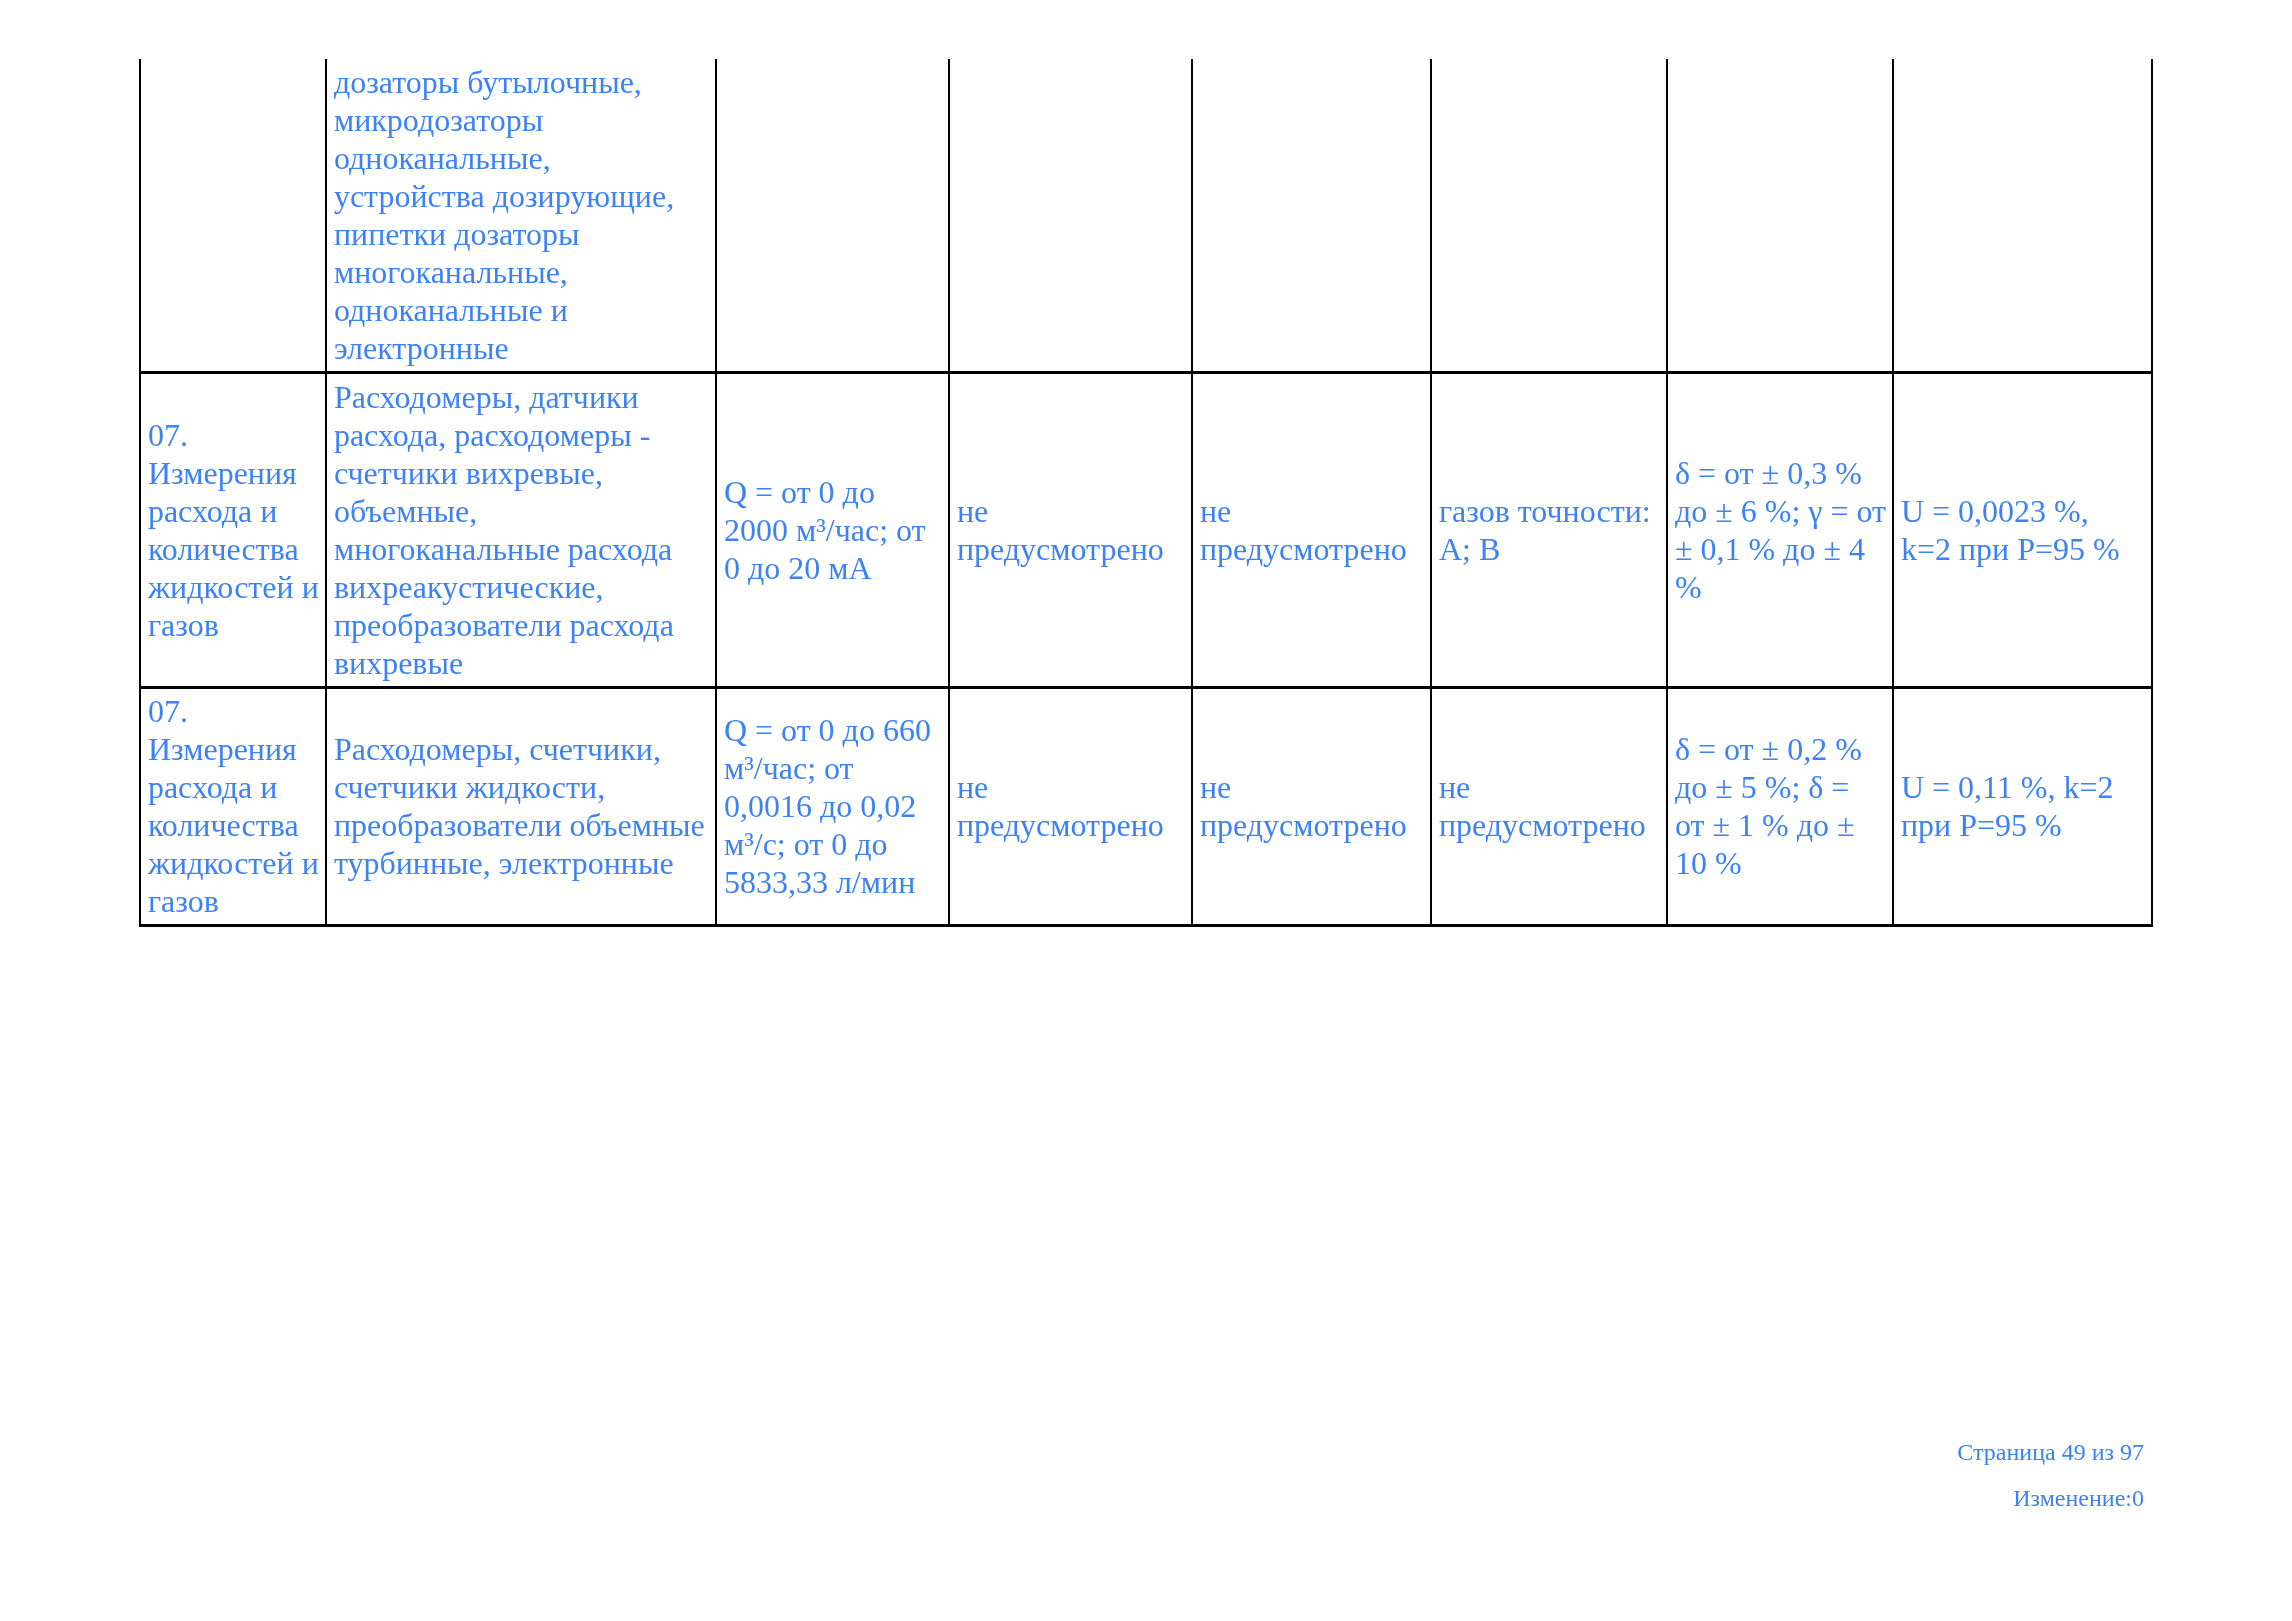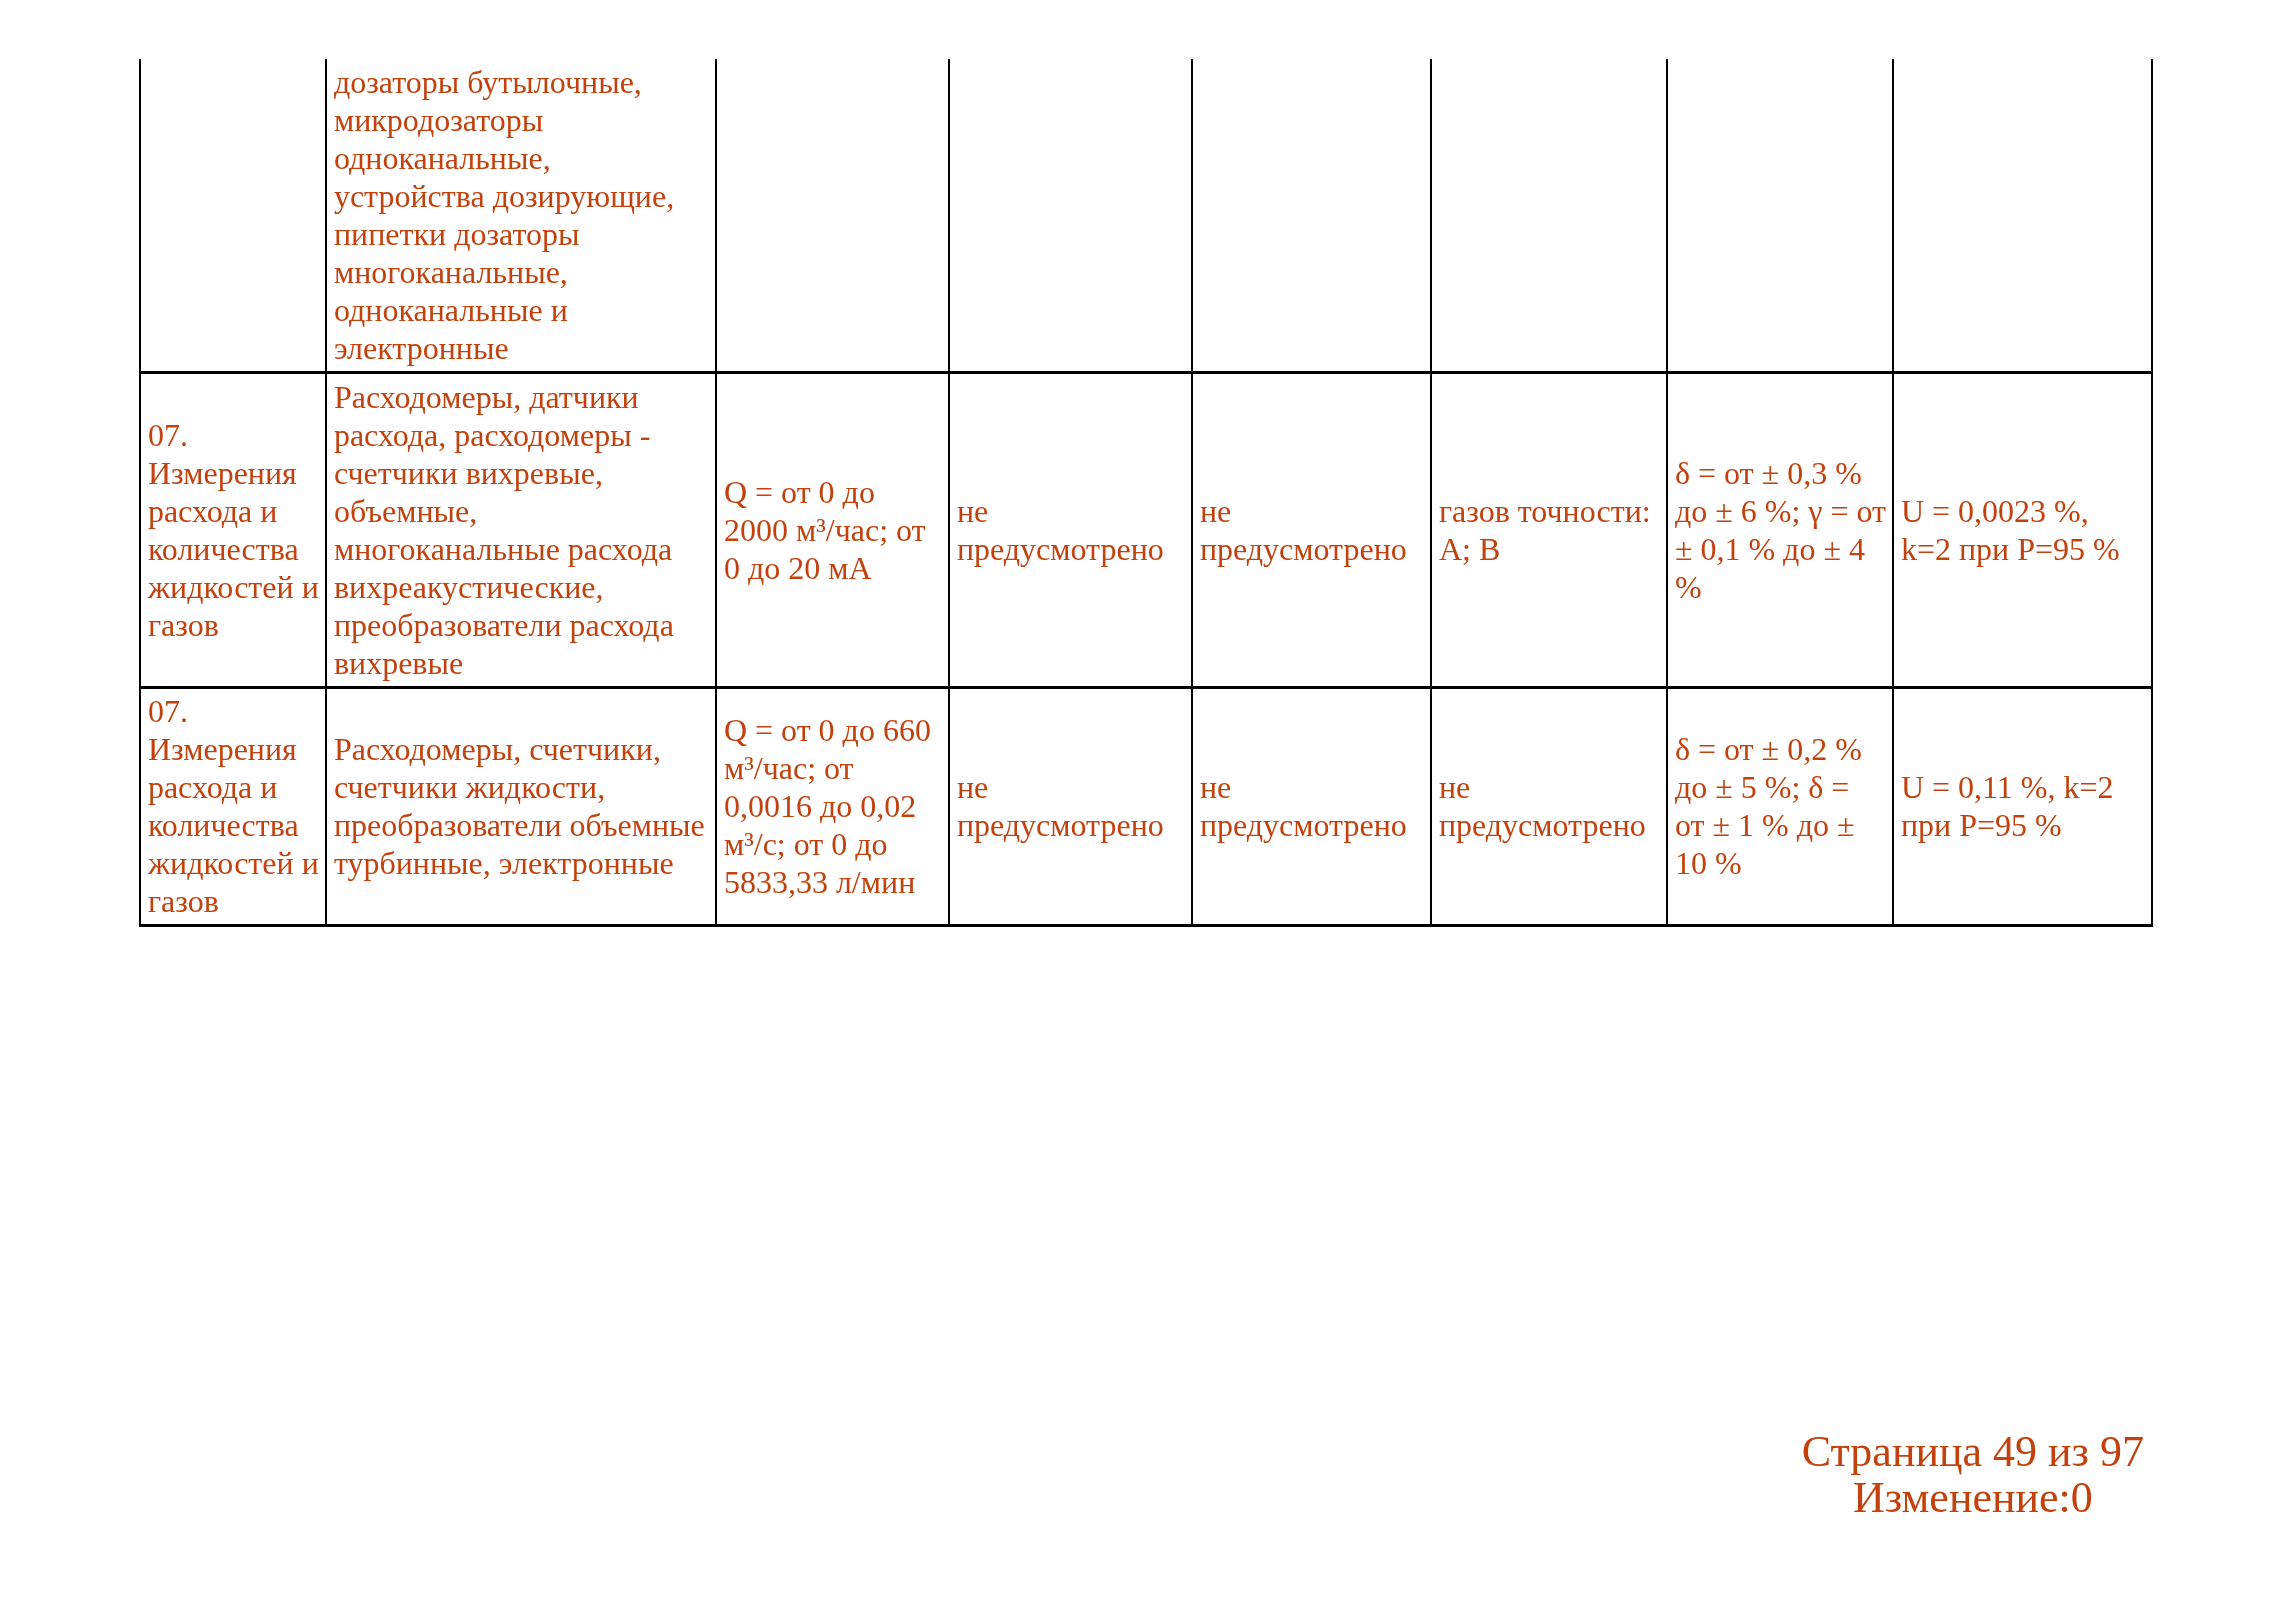--- a/index.html
+++ b/index.html
@@ -1,21 +1,21 @@
 <!DOCTYPE html>
 <html><head>
 <meta charset="utf-8">
 <style>
   html, body { margin: 0; padding: 0; background: #ffffff; }
   .page {
     position: relative;
     width: 2293px;
     height: 1621px;
     background: #ffffff;
-    color: #c2410c;
+    color: #3b82f6;
     font-family: "Liberation Serif", "DejaVu Serif", serif;
     overflow: hidden;
   }
   table.grid {
     position: absolute;
     left: 139px;
     top: 59px;
     width: 2013px;
     border-collapse: collapse;
     table-layout: fixed;
@@ -42,22 +42,22 @@
   col.c2 { width: 233px; }
   col.c3 { width: 243px; }
   col.c4 { width: 239px; }
   col.c5 { width: 236px; }
   col.c6 { width: 226px; }
   col.c7 { width: 259px; }
   .footer {
     position: absolute;
     top: 1429px;
     right: 149px;
-    text-align: center;
-    font-size: 44px;
+    text-align: right;
+    font-size: 24px;
     line-height: 46px;
     white-space: nowrap;
   }
 </style>
 </head>
 <body>
 
 <div class="page">
 
   <table class="grid">

